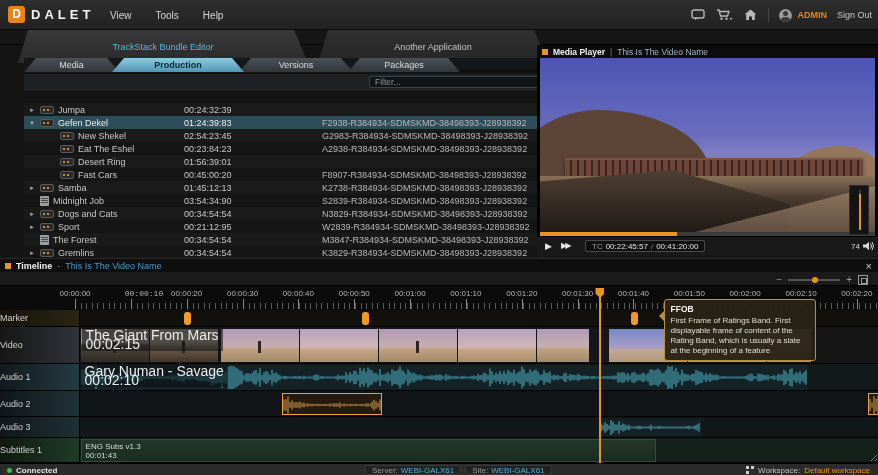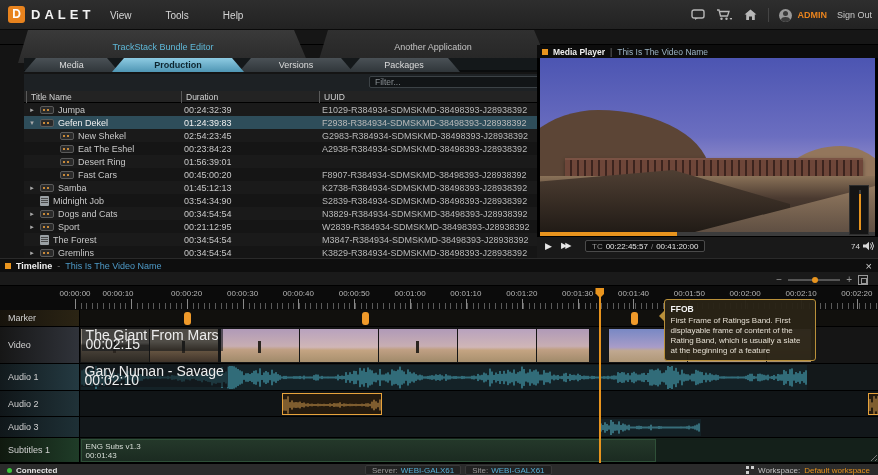--- a/index.html
+++ b/index.html
@@ -7,21 +7,21 @@
   .app { position:relative; width:878px; height:475px; overflow:hidden;
          background:#141414; font-family:"Liberation Sans",sans-serif; color:#ccc; }
 
   
   .topbar { position:absolute; left:0; top:0; width:878px; height:30px;
             background:linear-gradient(180deg,#2e2e2e,#222); border-bottom:1px solid #0a0a0a; }
   .logo { position:absolute; left:8px; top:6px; display:flex; align-items:center; gap:6px; }
   .logo-mark { width:17px; height:17px; background:#e8831e; border-radius:3px; color:#fff;
                font-weight:bold; font-size:12px; text-align:center; line-height:17px; }
   .logo-text { color:#f2f2f2; font-weight:bold; font-size:13px; letter-spacing:4px; }
-  .menubar { position:absolute; left:110px; top:0; height:30px; display:flex; align-items:center; gap:34px; }
+  .menubar { position:absolute; left:110px; top:0; height:30px; display:flex; align-items:center; gap:24px; }
   .menu-item { font-size:10px; color:#d6d6d6; cursor:default; }
   .top-icons { position:absolute; right:6px; top:0; height:30px; display:flex; align-items:center; gap:10px; }
   .tico { width:16px; height:16px; display:flex; align-items:center; justify-content:center; }
   .vdiv { width:1px; height:14px; background:#444; }
   .admin-wrap { display:flex; align-items:center; gap:5px; }
   .avatar { width:13px; height:13px; border-radius:50%; background:#9a9a9a; position:relative; overflow:hidden; }
   .avatar:before { content:""; position:absolute; left:4px; top:2px; width:5px; height:5px; border-radius:50%; background:#3a3a3a; }
   .avatar:after  { content:""; position:absolute; left:2px; top:8px; width:9px; height:6px; border-radius:50% 50% 0 0; background:#3a3a3a; }
   .admin-name { color:#e8831e; font-size:9px; font-weight:bold; }
   .signout { color:#c8c8c8; font-size:9px; }
@@ -132,21 +132,21 @@
                  background:repeating-linear-gradient(90deg,#8a8a8a 0 1px,transparent 1px 55.85px); }
 
   .tracks { position:absolute; left:0; top:310px; width:878px; height:153px; background:#101010; }
   .trk-row { position:absolute; left:0; width:878px; border-bottom:1px solid #000; }
   .row-marker { top:0; height:17px; background:#11100d; }
   .row-video  { top:17px; height:37px; background:#151515; }
   .row-a1 { top:54px; height:27px; background:#13181a; }
   .row-a2 { top:81px; height:26px; background:#101416; }
   .row-a3 { top:107px; height:21px; background:#12171a; }
   .row-sub { top:128px; height:25px; background:#14201a; }
-  .trk-label { position:absolute; left:0; width:80px; display:flex; align-items:center; padding-left:8px;
+  .trk-label { position:absolute; left:0; width:80px; display:flex; align-items:center; 
                font-size:9px; color:#d0d0d0; border-right:1px solid #000; border-bottom:1px solid #000; z-index:6; }
   .lbl-marker { top:0; height:17px; background:linear-gradient(90deg,#17130c,#2b2414); }
   .lbl-video  { top:17px; height:37px; background:linear-gradient(90deg,#161616,#30333a); }
   .lbl-a1 { top:54px; height:27px; background:linear-gradient(90deg,#121a1d,#243a42); }
   .lbl-a2 { top:81px; height:26px; background:linear-gradient(90deg,#101619,#203238); }
   .lbl-a3 { top:107px; height:21px; background:linear-gradient(90deg,#10171a,#1e3036); }
   .lbl-sub { top:128px; height:25px; background:linear-gradient(90deg,#10190f,#1f3c28); }
 
   .clip { position:absolute; overflow:hidden; }
   .thumb { position:absolute; top:19px; height:33px; }
@@ -257,34 +257,28 @@
       <div class="filter-box">
         <input class="filter-input" placeholder="Filter..." style="">
         <span class="mag">
           <svg width="9" height="9">
               <circle cx="3.5" cy="3.5" r="2.6" fill="none" stroke="#b0b0b0" stroke-width="1.2"></circle>
               <line x1="5.6" y1="5.6" x2="8.4" y2="8.4" stroke="#b0b0b0" stroke-width="1.3"></line>
             </svg>
         </span>
       </div>
     </div>
-    <div class="thead" id="thead">
-        <div class="th" style="left: 2px;">Title Name</div>
-        <div class="th" style="left: 157px;">Duration</div>
-        <div class="th" style="left: 295px;">UUID</div>
-      </div>
     <div class="tbody" id="tbody">
         <div class="trow odd">
           <div class="cell-title" style="left: 4px;">
             <span class="expander">▸</span>
             <span class="badge"></span>
             <span>Jumpa</span>
           </div>
           <div class="cell-dur">00:24:32:39</div>
-          <div class="cell-uuid">E1029-R384934-SDMSKMD-38498393-J28938392</div>
         </div>
         <div class="trow even selected">
           <div class="cell-title" style="left: 4px;">
             <span class="expander">▾</span>
             <span class="badge"></span>
             <span>Gefen Dekel</span>
           </div>
           <div class="cell-dur">01:24:39:83</div>
           <div class="cell-uuid">F2938-R384934-SDMSKMD-38498393-J28938392</div>
         </div>
@@ -439,21 +433,21 @@
           <span class="zdot"></span>
         </span>
       <span class="zplus">+</span>
       <span class="zfit"></span>
     </div>
   </div>
   <div class="ruler" id="ruler">
     <div class="ticks-minor"></div>
     <div class="ticks-major"></div>
   <div class="ruler-label" style="left: 75px;">00:00:00</div>
-      <div class="ruler-label" style="left: 118px;">00:00:10</div>
+      <div class="ruler-label" style="left: 144px; font-family: Liberation Mono, monospace;">00:00:10</div>
       <div class="ruler-label" style="left: 186.7px;">00:00:20</div>
       <div class="ruler-label" style="left: 242.55px;">00:00:30</div>
       <div class="ruler-label" style="left: 298.4px;">00:00:40</div>
       <div class="ruler-label" style="left: 354.25px;">00:00:50</div>
       <div class="ruler-label" style="left: 410.1px;">00:01:00</div>
       <div class="ruler-label" style="left: 465.95px;">00:01:10</div>
       <div class="ruler-label" style="left: 521.8px;">00:01:20</div>
       <div class="ruler-label" style="left: 577.65px;">00:01:30</div>
       <div class="ruler-label" style="left: 633.5px;">00:01:40</div>
       <div class="ruler-label" style="left: 689.35px;">00:01:50</div>

